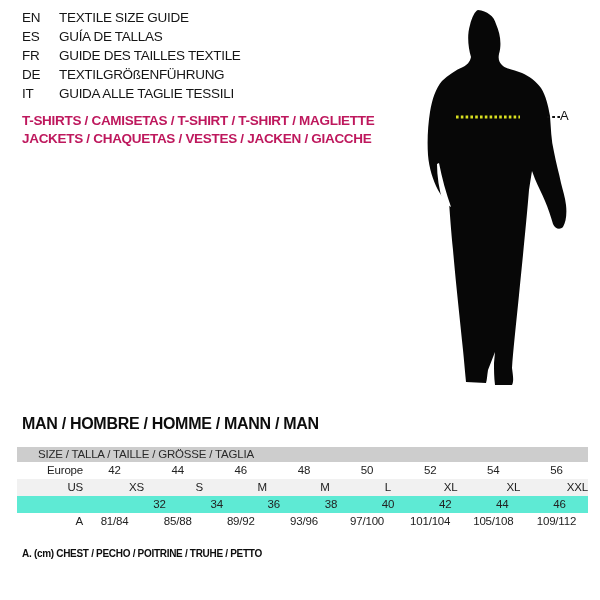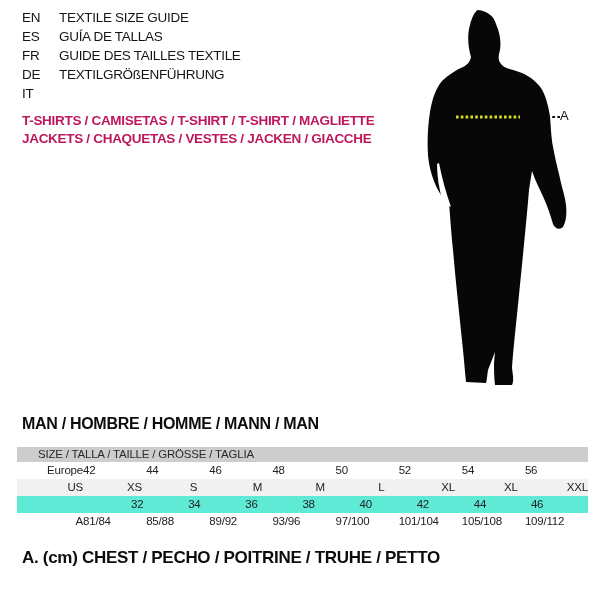--- a/index.html
+++ b/index.html
@@ -21,23 +21,23 @@
   
   .figure{position:absolute;left:395px;top:0;width:205px;height:400px;}
   .measure-label{position:absolute;left:560px;top:108px;font-size:13px;letter-spacing:0;color:#111;}
   
   .man-title{position:absolute;left:22px;top:415px;font-weight:bold;font-size:16px;letter-spacing:-0.3px;color:#0d0d0d;}
   
   .size-table{position:absolute;left:17px;top:447px;width:571px;font-size:11.5px;letter-spacing:-0.2px;}
   .t-header{height:15px;line-height:15px;padding-left:21px;color:#2a2a2a;}
   .t-row{display:grid;grid-template-columns:66px repeat(8,1fr);height:17px;line-height:17px;}
   .t-row .t-label{text-align:right;padding-left:3px;color:#222;}
-  .t-row .t-cell{text-align:left;color:#222;}
+  .t-row .t-cell{text-align:center;color:#222;}
   
-  .footnote{position:absolute;left:22px;top:548px;font-weight:bold;font-size:17px;letter-spacing:-0.3px;color:#0d0d0d;}
+  .footnote{position:absolute;left:22px;top:548px;font-weight:bold;font-size:10px;letter-spacing:-0.3px;color:#0d0d0d;}
 </style>
 </head>
 <body>
 
 <div class="page">
 
   <div class="langs">
     <div class="lang-row">
       <span class="lang-code">EN</span>
       <span class="lang-label">TEXTILE SIZE GUIDE</span>
@@ -49,20 +49,21 @@
     <div class="lang-row">
       <span class="lang-code">FR</span>
       <span class="lang-label">GUIDE DES TAILLES TEXTILE</span>
     </div>
     <div class="lang-row">
       <span class="lang-code">DE</span>
       <span class="lang-label">TEXTILGRÖßENFÜHRUNG</span>
     </div>
     <div class="lang-row">
       <span class="lang-code">IT</span>
+      <span class="lang-label">GUIDA ALLE TAGLIE TESSILI</span>
     </div>
   </div>
 
   <div class="cats">
     <div>T-SHIRTS / CAMISETAS / T-SHIRT / T-SHIRT / MAGLIETTE</div>
     <div>JACKETS / CHAQUETAS / VESTES / JACKEN / GIACCHE</div>
   </div>
 
   <svg class="figure" viewBox="0 0 205 400" xmlns="http://www.w3.org/2000/svg">
     <path d="M 83,10

